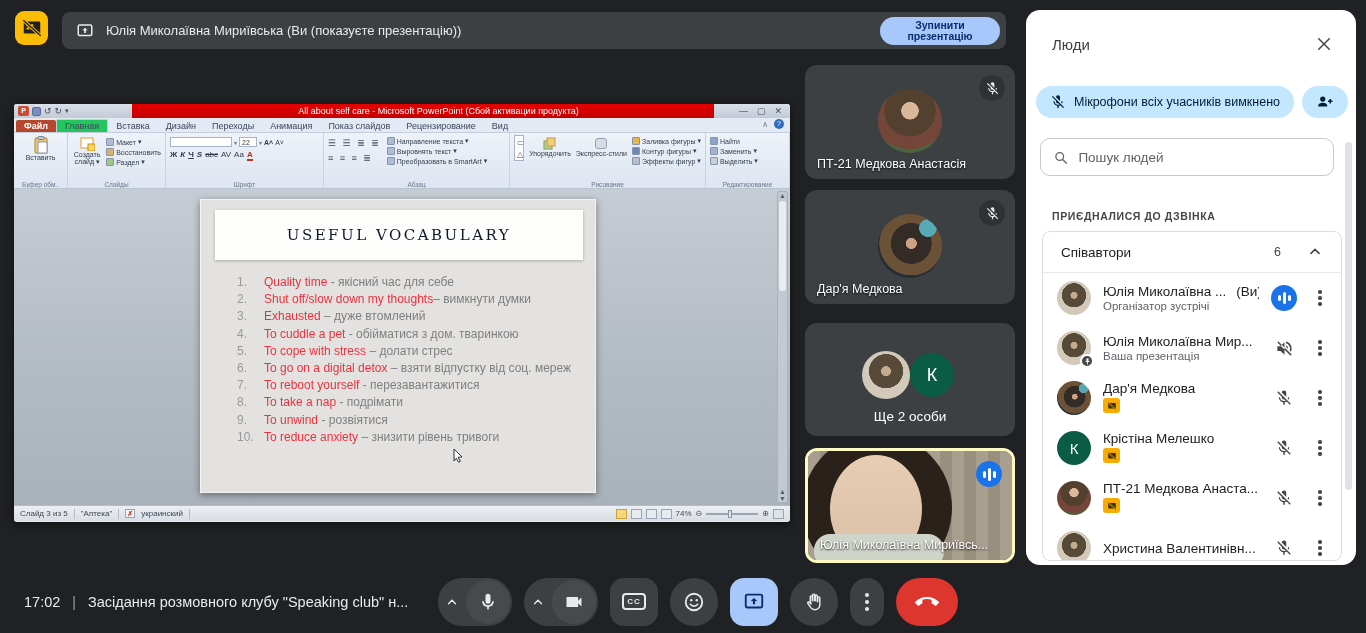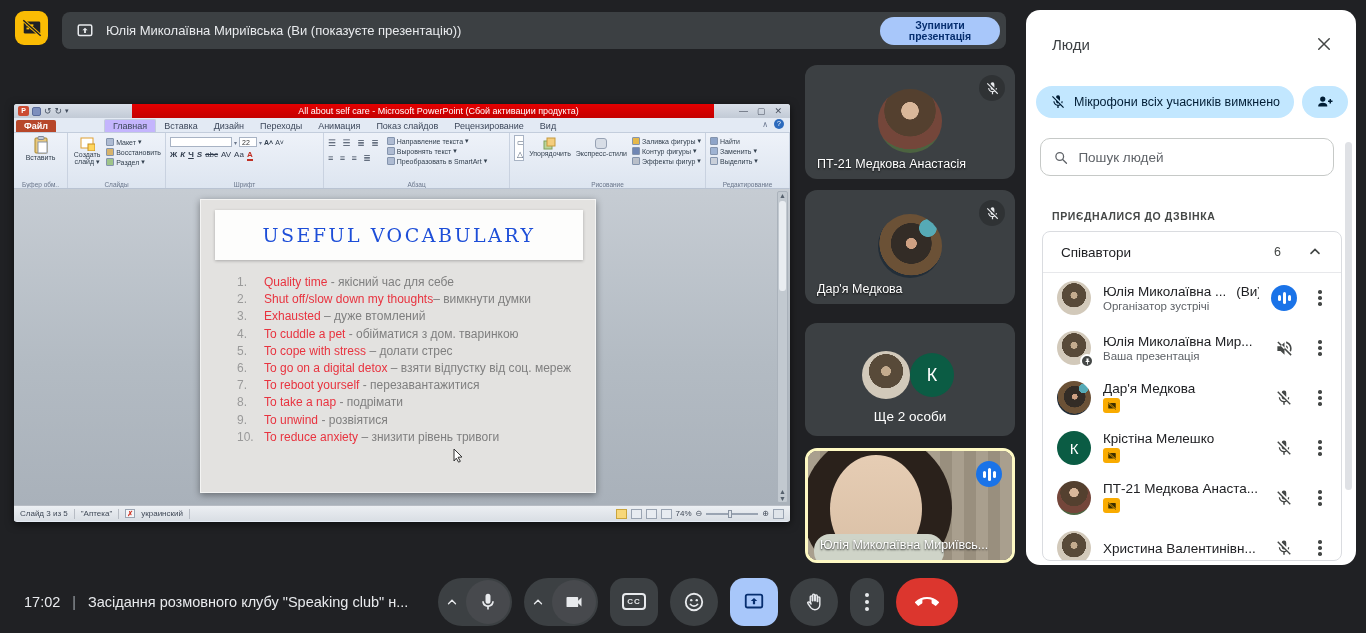--- a/index.html
+++ b/index.html
@@ -31,22 +31,22 @@
   #qat .u { font-size:9px; color:#3f4a5a; line-height:10px; }
   #ppt-title-red { flex:1; background:linear-gradient(#e40000,#c40000); color:#fff; font-size:9px;
                    display:flex; align-items:center; justify-content:center; white-space:nowrap;
                    overflow:hidden;padding-left:31px; }
   #win-controls { width:76px; display:flex; align-items:center; justify-content:flex-end; gap:9px;
                   padding-right:8px; color:#4a5261; font-size:9px; }
   #ppt-tabs { height:15px; background:#e3eaf4; display:flex; align-items:flex-end; padding-left:2px;
               border-bottom:1px solid #c3cddc; font-size:9px; color:#3c475a; position:relative; }
   #ppt-tabs .tab { padding:1px 8px 1px; cursor:pointer; }
   #ppt-tabs .tab.file { background:#b7472a; color:#fff; border-radius:2px 2px 0 0; font-weight:bold; }
-  #ppt-tabs .tab.active { background:#c4b5fd; border:1px solid #c3cddc; border-bottom:none;
-                          border-radius:2px 2px 0 0;margin-left:48px; }
+  #ppt-tabs .tab.active { background:#22c55e; border:1px solid #c3cddc; border-bottom:none;
+                          border-radius:2px 2px 0 0; }
   #ppt-tabs .tabs-right { position:absolute; right:6px; top:1px; display:flex; gap:6px; align-items:center;
                           font-size:8px; color:#6b7890; }
   #ppt-tabs .help { width:10px; height:10px; border-radius:50%; background:#2d6bbd; color:#fff;
                     font-size:7px; text-align:center; line-height:10px; }
   #ppt-ribbon { height:56px; background:linear-gradient(#eef2f9,#dde5f0); display:flex;
                 border-bottom:1px solid #b9c3d2; }
   .rgroup { position:relative; border-right:1px solid #c9d2e0; padding:2px 4px 11px; height:100%; }
   .rlabel { position:absolute; bottom:0; left:0; right:0; text-align:center; font-size:6.5px;
             color:#69758a; white-space:nowrap; overflow:hidden; }
   .rbtn { font-size:7px; color:#33404f; white-space:nowrap; }
@@ -58,22 +58,22 @@
   .fletters { display:flex; gap:3px; font-size:8px; color:#2f3b4c; font-weight:bold; margin-top:3px; }
   .shape-palette { background:#fff; border:1px solid #a8b3c4; width:72px; height:26px; font-size:8px;
                    color:#4a5a70; line-height:12px; padding:1px 2px; letter-spacing:1px; overflow:hidden; }
   #ppt-canvas { position:relative; height:316px;
                 background:linear-gradient(180deg,#c6ccd3 0%,#b3bbc3 55%,#a9b1ba 100%); }
   #slide { position:absolute; left:186px; top:10px; width:396px; height:294px; background:#e3e2e0;
            box-shadow:0 2px 7px rgba(0,0,0,.4); border:1px solid #f4f4f3; }
   #slide-titlebox { position:absolute; left:14px; top:10px; width:368px; height:50px; background:#fdfdfc;
                     box-shadow:0 1px 3px rgba(0,0,0,.25); display:flex; align-items:center;
                     justify-content:center; }
-  #slide-titlebox h1 { font-family:"DejaVu Serif", serif; font-weight:400; font-size:19px;
-                       letter-spacing:2.5px; color:#1d4ed8; }
+  #slide-titlebox h1 { font-family:"DejaVu Serif", serif; font-weight:400; font-size:15px;
+                       letter-spacing:2.5px; color:#0f172a; }
   #slide-list { position:absolute; left:36px; right:20px; top:74px; list-style:none; }
   #slide-list li { position:relative; padding-left:27px; font-size:12px; line-height:17.2px;
                    color:#7f7f7f; }
   #slide-list .num { position:absolute; left:0; color:#9a9a9a; }
   #slide-list .en { color:#e8333f; font-weight:500; }
   #canvas-scroll { position:absolute; right:2px; top:2px; bottom:2px; width:11px; background:#c2c9d0;
                    border:1px solid #aab2bb; border-radius:2px; font-size:7px; color:#55606c;
                    display:flex; flex-direction:column; align-items:center; }
   #canvas-scroll .thumb { width:7px; flex:0 0 90px; background:#e9edf1; border-radius:3px; margin:2px 0; }
   #cursor { position:absolute; left:252px; top:248px; }
@@ -207,21 +207,21 @@
 </div>
 
 <div class="abs" id="share-bar">
   <svg width="18" height="18" viewBox="0 0 24 24">
     <rect x="3" y="4" width="18" height="14" rx="2" fill="none" stroke="#e8eaed" stroke-width="2"></rect>
     <path d="M12 7.5l-3.5 3.5h2.3v3.5h2.4V11h2.3z" fill="#e8eaed"></path>
   </svg>
   <span class="label">Юлія Миколаївна Мириївська (Ви (показуєте презентацію))</span>
   <button id="stop-present">
     <span>Зупинити</span><br>
-    <span>презентація</span>
+    <span>презентацію</span>
   </button>
 </div>
 
 <div class="abs" id="ppt">
   <div id="ppt-titlebar">
     <div id="qat">
       <span class="pbox">P</span>
       <span class="disk"></span>
       <span class="u">↺</span>
       <span class="u">↻</span>

